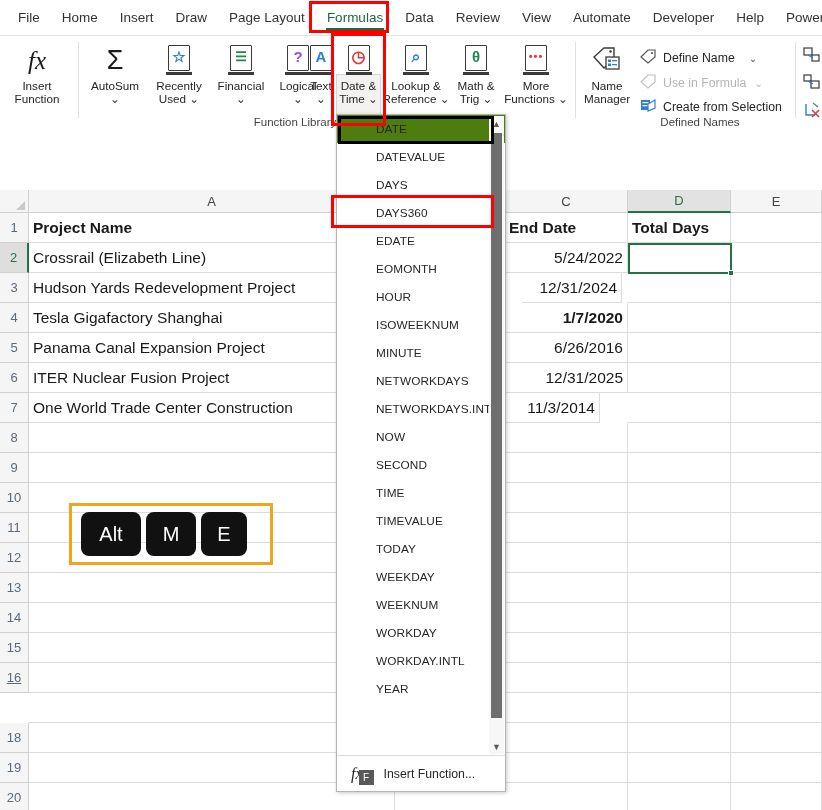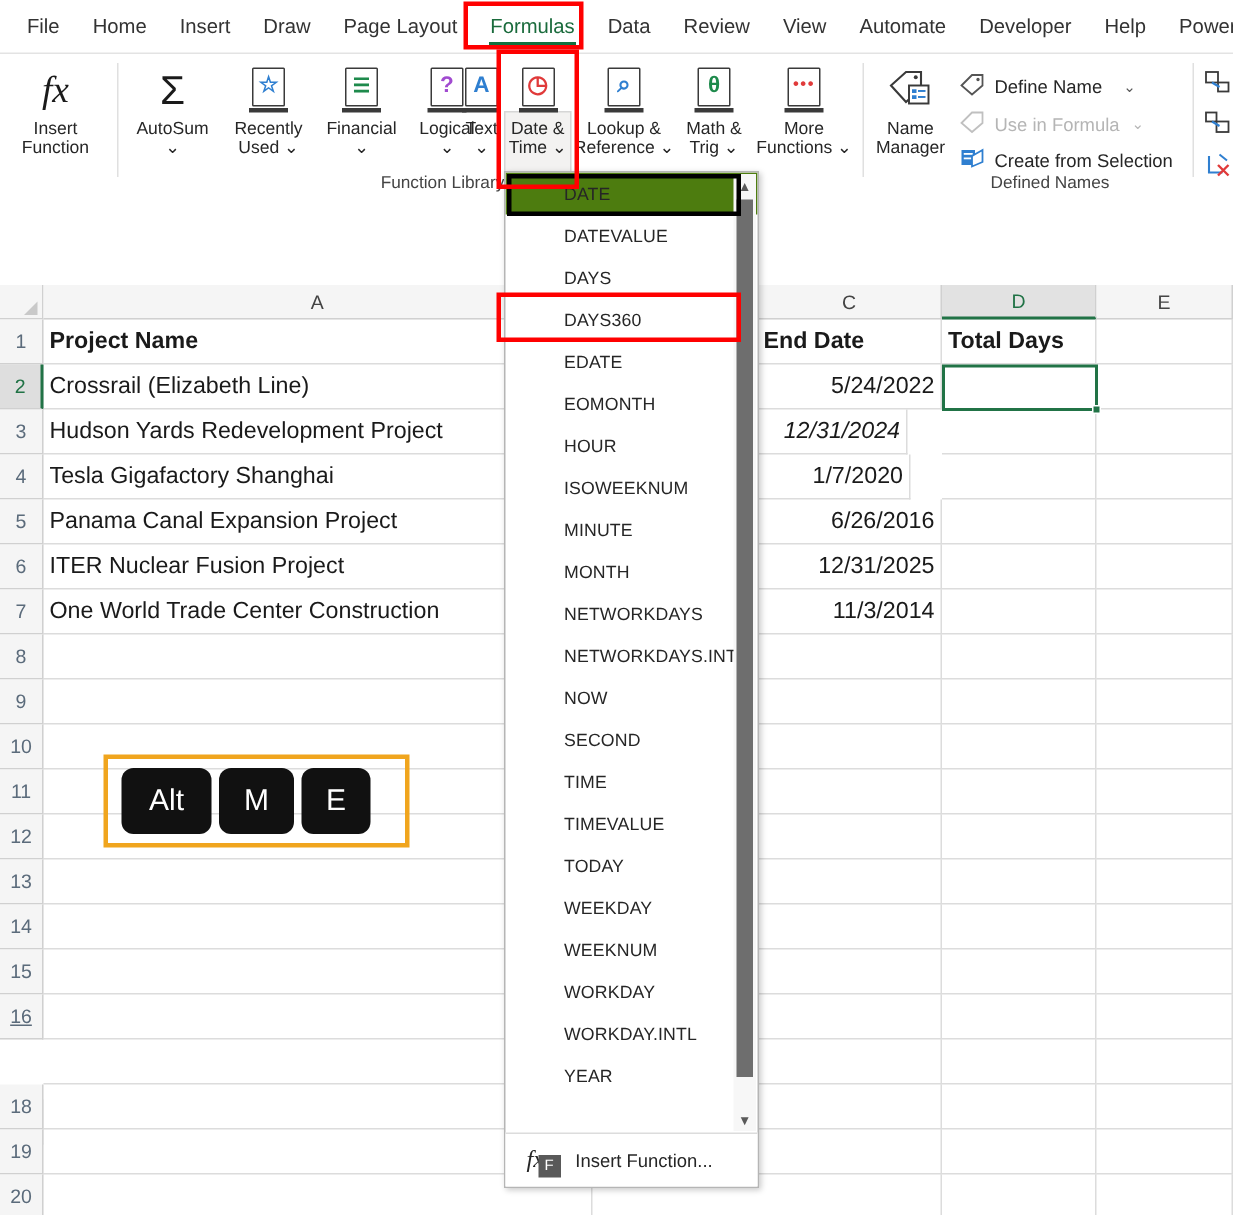--- a/index.html
+++ b/index.html
@@ -546,33 +546,33 @@
     <div class="cell" style="left:29px; top:533px; width:366px;"></div>
     <div class="cell" style="left:29px; top:563px; width:366px;"></div>
     <div class="cell" style="left:29px; top:593px; width:366px;"></div>
 
     <div class="cell hdr" style="left:505px; top:23px; width:123px;">
         <span>End Date</span>
       </div>
     <div class="cell num" style="left:505px; top:53px; width:123px;">
         <span>5/24/2022</span>
       </div>
-    <div class="cell num" style="left:505px; top:83px; width:100px;font-style:italic;">
+    <div class="cell num" style="left:522px; top:83px; width:100px;">
         <span>12/31/2024</span>
       </div>
-    <div class="cell num" style="left:505px; top:113px; width:102px;">
+    <div class="cell num" style="left:505px; top:113px; width:123px;font-weight:bold;">
         <span>1/7/2020</span>
       </div>
     <div class="cell num" style="left:505px; top:143px; width:123px;">
         <span>6/26/2016</span>
       </div>
     <div class="cell num" style="left:505px; top:173px; width:123px;">
         <span>12/31/2025</span>
       </div>
-    <div class="cell num" style="left:505px; top:203px; width:123px;">
+    <div class="cell num" style="left:477px; top:203px; width:123px;">
         <span>11/3/2014</span>
       </div>
     <div class="cell" style="left:505px; top:233px; width:123px;"></div>
     <div class="cell" style="left:505px; top:263px; width:123px;"></div>
     <div class="cell" style="left:505px; top:293px; width:123px;"></div>
     <div class="cell" style="left:505px; top:323px; width:123px;"></div>
     <div class="cell" style="left:505px; top:353px; width:123px;"></div>
     <div class="cell" style="left:505px; top:383px; width:123px;"></div>
     <div class="cell" style="left:505px; top:413px; width:123px;"></div>
     <div class="cell" style="left:505px; top:443px; width:123px;"></div>
@@ -644,21 +644,20 @@
     <div class="dd-list">
       <div class="dd-item active">DATE</div>
       <div class="dd-item">DATEVALUE</div>
       <div class="dd-item">DAYS</div>
       <div class="dd-item">DAYS360</div>
       <div class="dd-item">EDATE</div>
       <div class="dd-item">EOMONTH</div>
       <div class="dd-item">HOUR</div>
       <div class="dd-item">ISOWEEKNUM</div>
       <div class="dd-item">MINUTE</div>
-      <div class="dd-item">MONTH</div>
       <div class="dd-item">NETWORKDAYS</div>
       <div class="dd-item">NETWORKDAYS.INTL</div>
       <div class="dd-item">NOW</div>
       <div class="dd-item">SECOND</div>
       <div class="dd-item">TIME</div>
       <div class="dd-item">TIMEVALUE</div>
       <div class="dd-item">TODAY</div>
       <div class="dd-item">WEEKDAY</div>
       <div class="dd-item">WEEKNUM</div>
       <div class="dd-item">WORKDAY</div>

